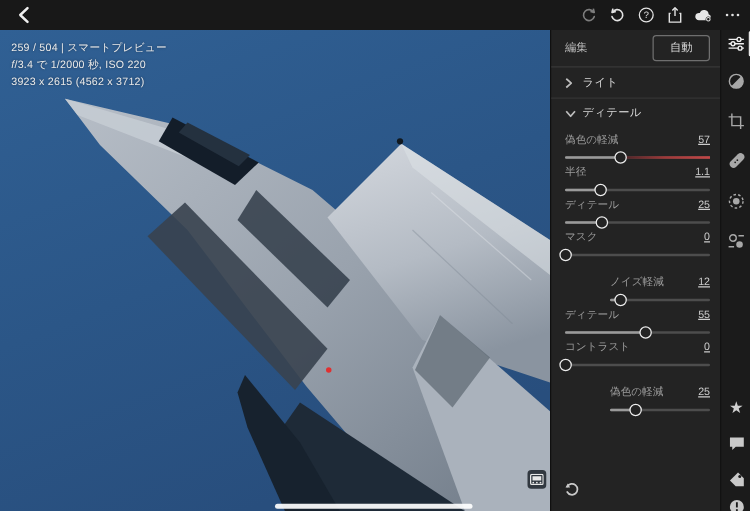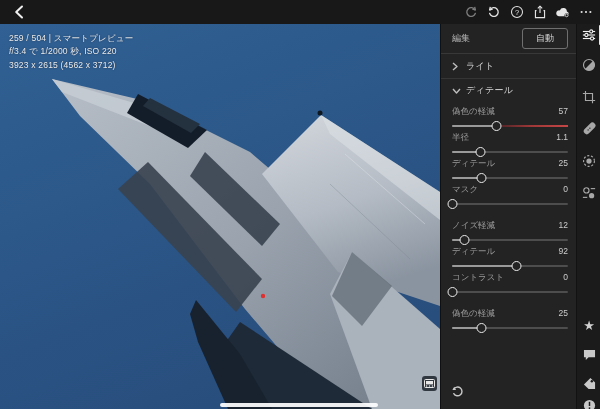--- a/index.html
+++ b/index.html
@@ -35,23 +35,23 @@
     border-radius:3px; padding:3px 13px; background:transparent; cursor:pointer;
     font-family:inherit; }
   .section-row { height:25px; display:flex; align-items:center; padding-left:11px;
     border-bottom:1px solid #353535; cursor:pointer; }
   .section-row.expanded { border-bottom:none; height:23px; }
   .chev { width:14px; display:flex; align-items:center; }
   .section-label { font-size:9px; color:#d8d8d8; letter-spacing:.3px; }
 
   #sliders { padding:2px 8px 0 11px; }
   .slider-row { height:26px; position:relative; }
-  .slider-row.gap { margin-top:10px; }
+  .slider-row.gap { margin-top:10px;margin-left:36px; }
   .sl-line1 { display:flex; font-size:8.5px; color:#9b9b9b; padding-top:2px; }
-  .sl-value { margin-left:auto; color:#cccccc; }
+  .sl-value { margin-left:auto; color:#cccccc;text-decoration:underline; }
   .sl-track-wrap { position:relative; height:12px; margin-top:2px; cursor:pointer; }
   .sl-track { position:absolute; left:0; right:0; top:5px; height:2px; background:#4d4d4d; border-radius:1px; }
   .sl-fill { position:absolute; left:0; top:5px; height:2px; background:#9a9a9a; border-radius:1px; }
   .sl-redzone { display:none; position:absolute; top:5px; height:2px; right:0;
     background:linear-gradient(to right,#472225,#a03838,#c64646); }
   .sl-thumb { position:absolute; top:6px; width:10px; height:10px; border-radius:50%;
     background:#232323; border:1.5px solid #ededed; transform:translate(-45%,-50%); cursor:pointer; }
   #panel-reset { position:absolute; left:10px; bottom:9px; width:16px; height:16px; cursor:pointer; }
 
   
@@ -259,21 +259,21 @@
           </div>
         <div class="sl-track-wrap">
             <div class="sl-track"></div>
             <div class="sl-fill" style="width: 10%;"></div>
             <div class="sl-thumb" style="left: 10%;"></div>
           </div>
       </div>
       <div class="slider-row">
         <div class="sl-line1">
             <span>ディテール</span>
-            <span class="sl-value">92</span>
+            <span class="sl-value">55</span>
           </div>
         <div class="sl-track-wrap">
             <div class="sl-track"></div>
             <div class="sl-fill" style="width: 55%;"></div>
             <div class="sl-thumb" style="left: 55%;"></div>
           </div>
       </div>
       <div class="slider-row">
         <div class="sl-line1">
             <span>コントラスト</span>

